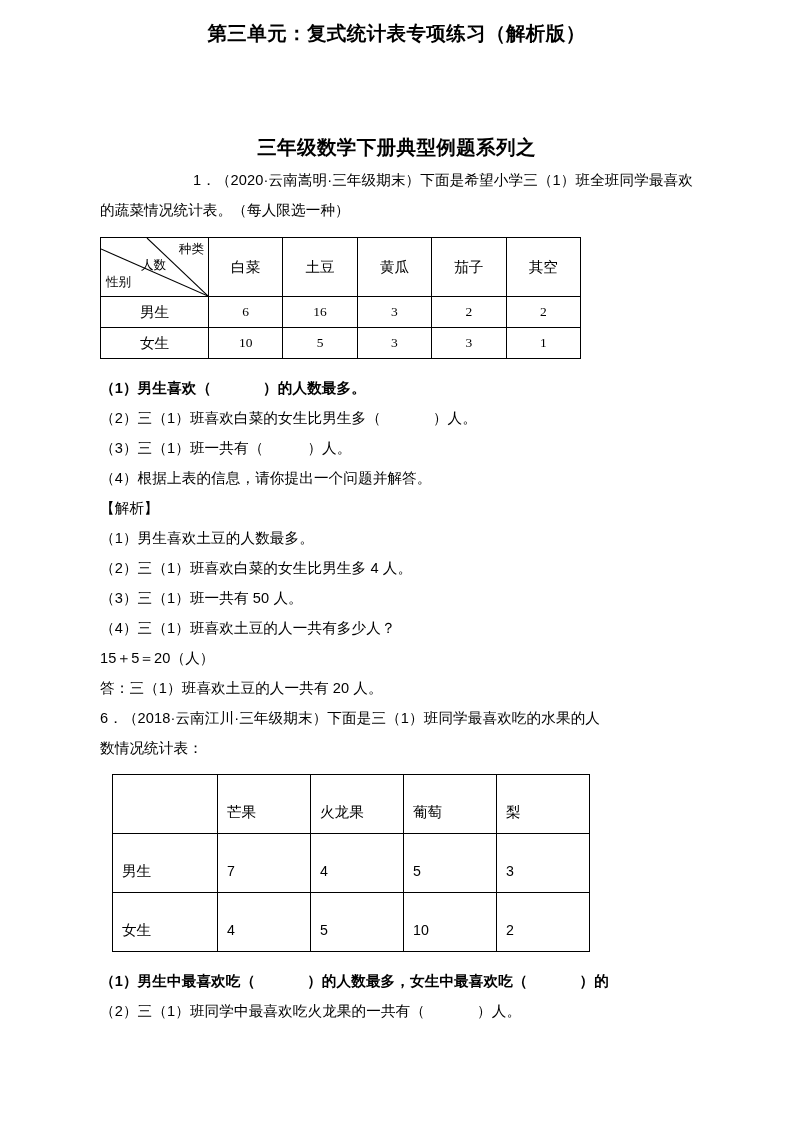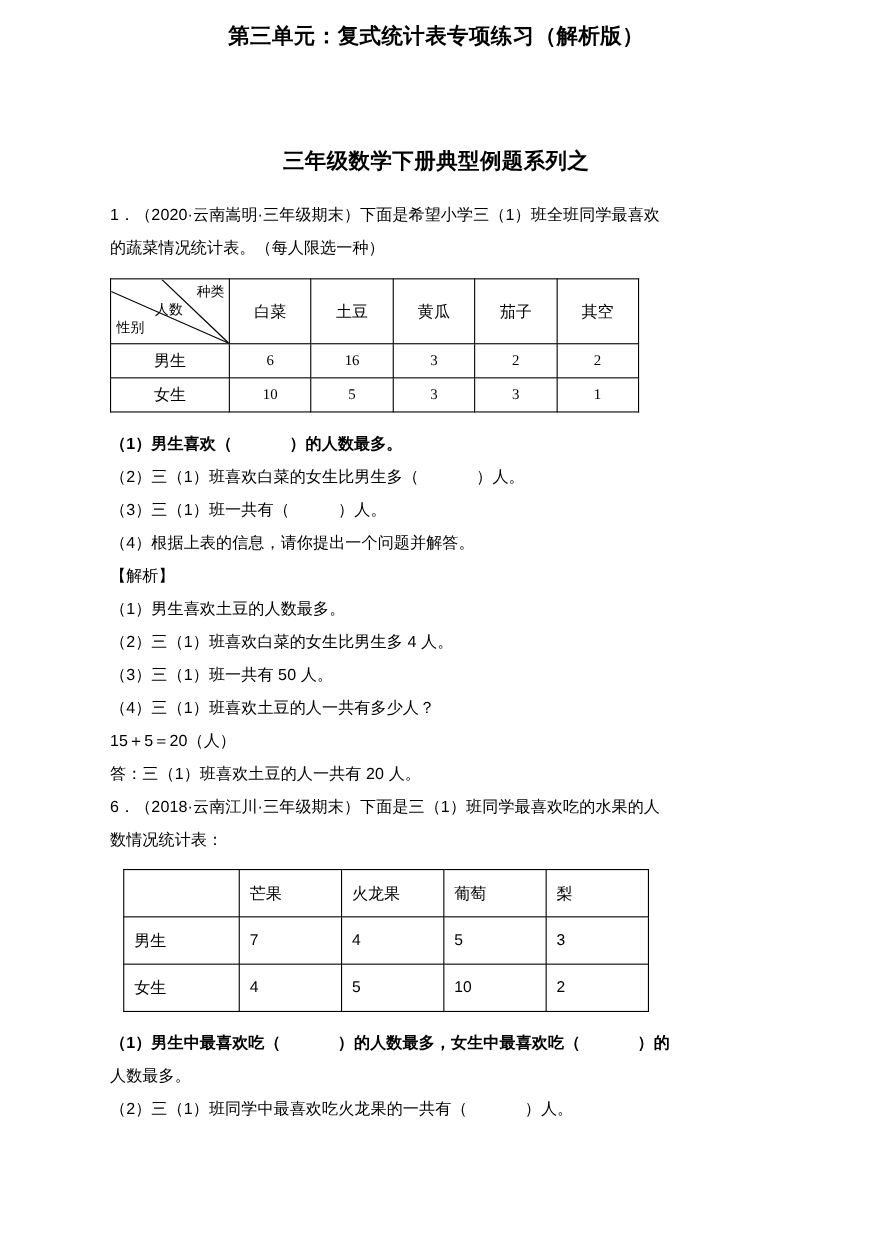--- a/index.html
+++ b/index.html
@@ -37,21 +37,21 @@
 
   
   .para {
     font-size: 14.6px;
     line-height: 30px;
     margin: 0;
     text-align: left;
     letter-spacing: 0.1px;
   }
   .para-block { margin-top: 14px; font-weight: bold; }
-  .para-q1-head { margin-top: 24px; }
+  .para-q1-head { margin-top: 8px; text-align: right; }
 
   .blank-gap { display: inline-block; width: 52px; }
   .blank-gap-sm { display: inline-block; width: 44px; }
 
   
   .tbl1-wrap {
     position: relative;
     margin-top: 12px;
     width: 474px;
   }
@@ -116,21 +116,21 @@
   }
   table.t2 {
     border-collapse: collapse;
     width: 428px;
     table-layout: fixed;
   }
   table.t2 td {
     border: 1px solid #000000;
     text-align: left;
     vertical-align: middle;
-    padding: 0 0 0 9px;
+    padding: 16px 0 0 9px;
     height: 42px;
     font-size: 14.6px;
     font-weight: normal;
   }
   table.t2 .col-head2 { width: 95px; }
   table.t2 .col-data2 { width: 83px; }
   table.t2 .numcell2 {
     font-size: 14.2px;
   }
   .empty-corner { }
@@ -227,17 +227,16 @@
         <td class="col-data2 numcell2">5</td>
         <td class="col-data2 numcell2">10</td>
         <td class="col-data2 numcell2">2</td>
       </tr>
     </tbody>
       </table>
   </div>
 
   <div class="para para-block"><span>（1）男生中最喜欢吃（</span><span class="blank-gap"></span><span>）的人数最多，女生中最喜欢吃（</span><span class="blank-gap"></span><span>）的</span></div>
 
-  <div class="para">人数最多。</div>
 
   <div class="para"><span>（2）三（1）班同学中最喜欢吃火龙果的一共有（</span><span class="blank-gap"></span><span>）人。</span></div>
 
 </div>
 
 </body></html>

